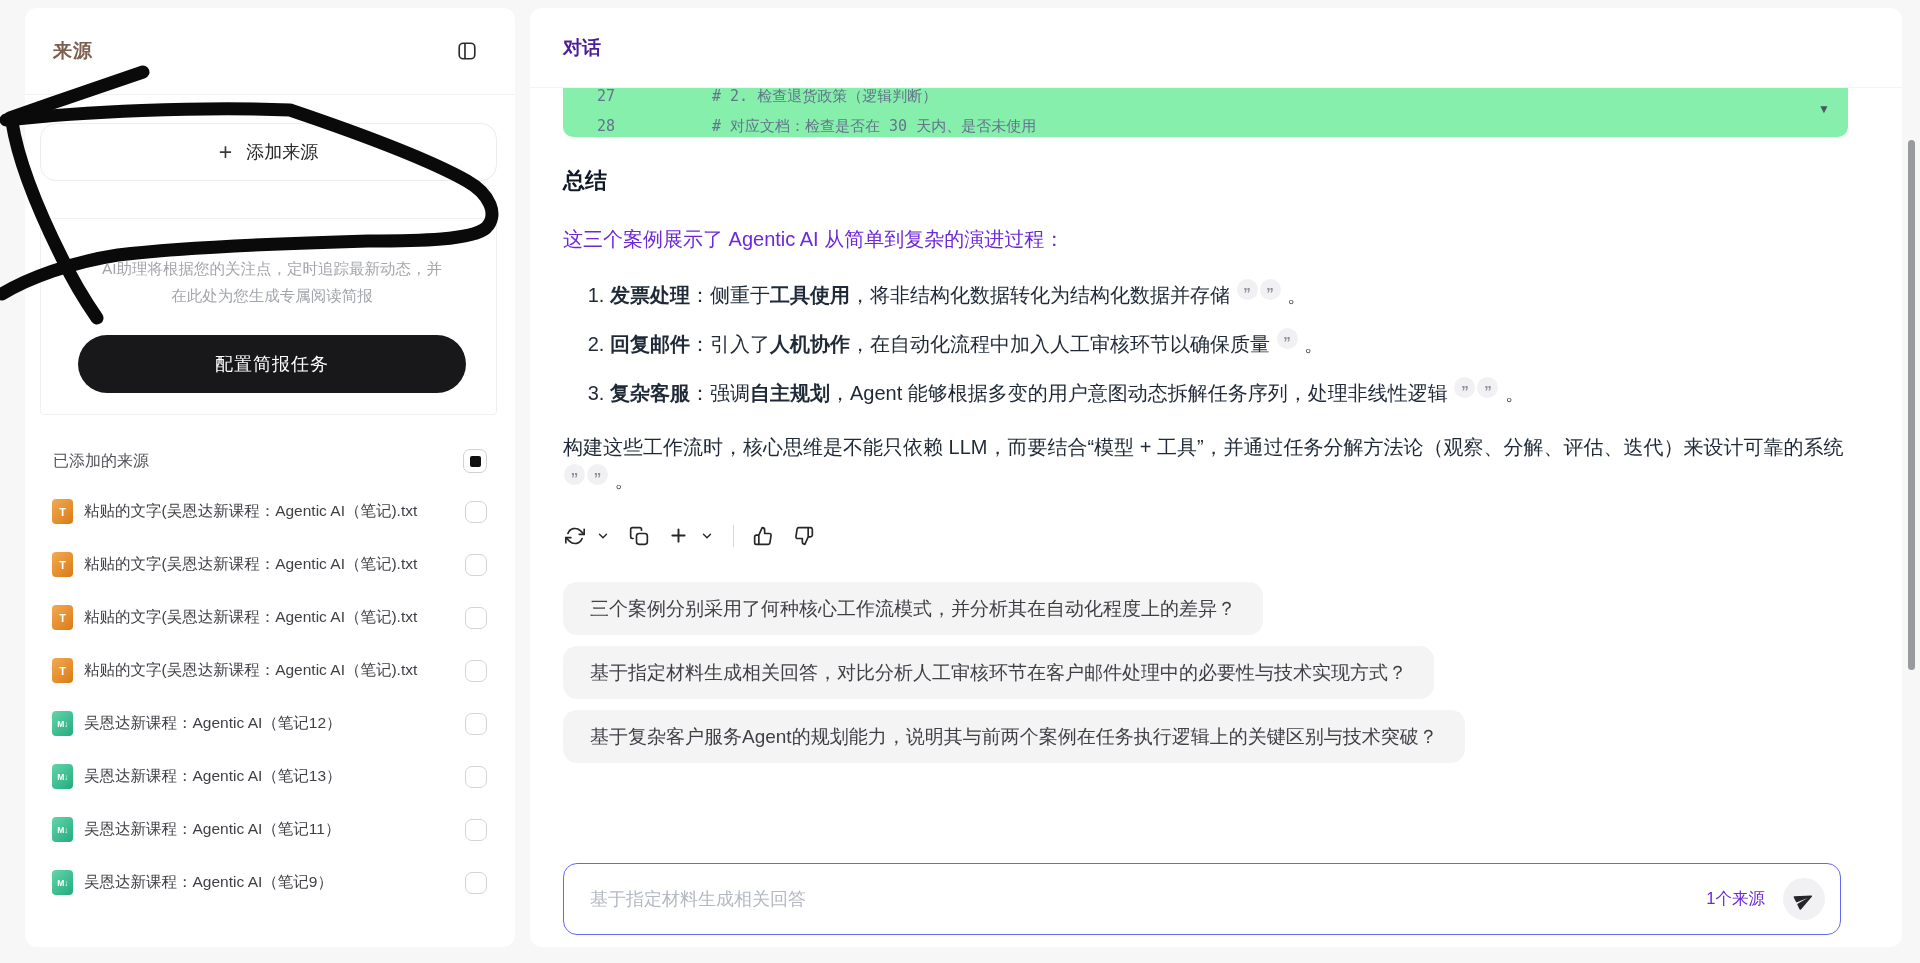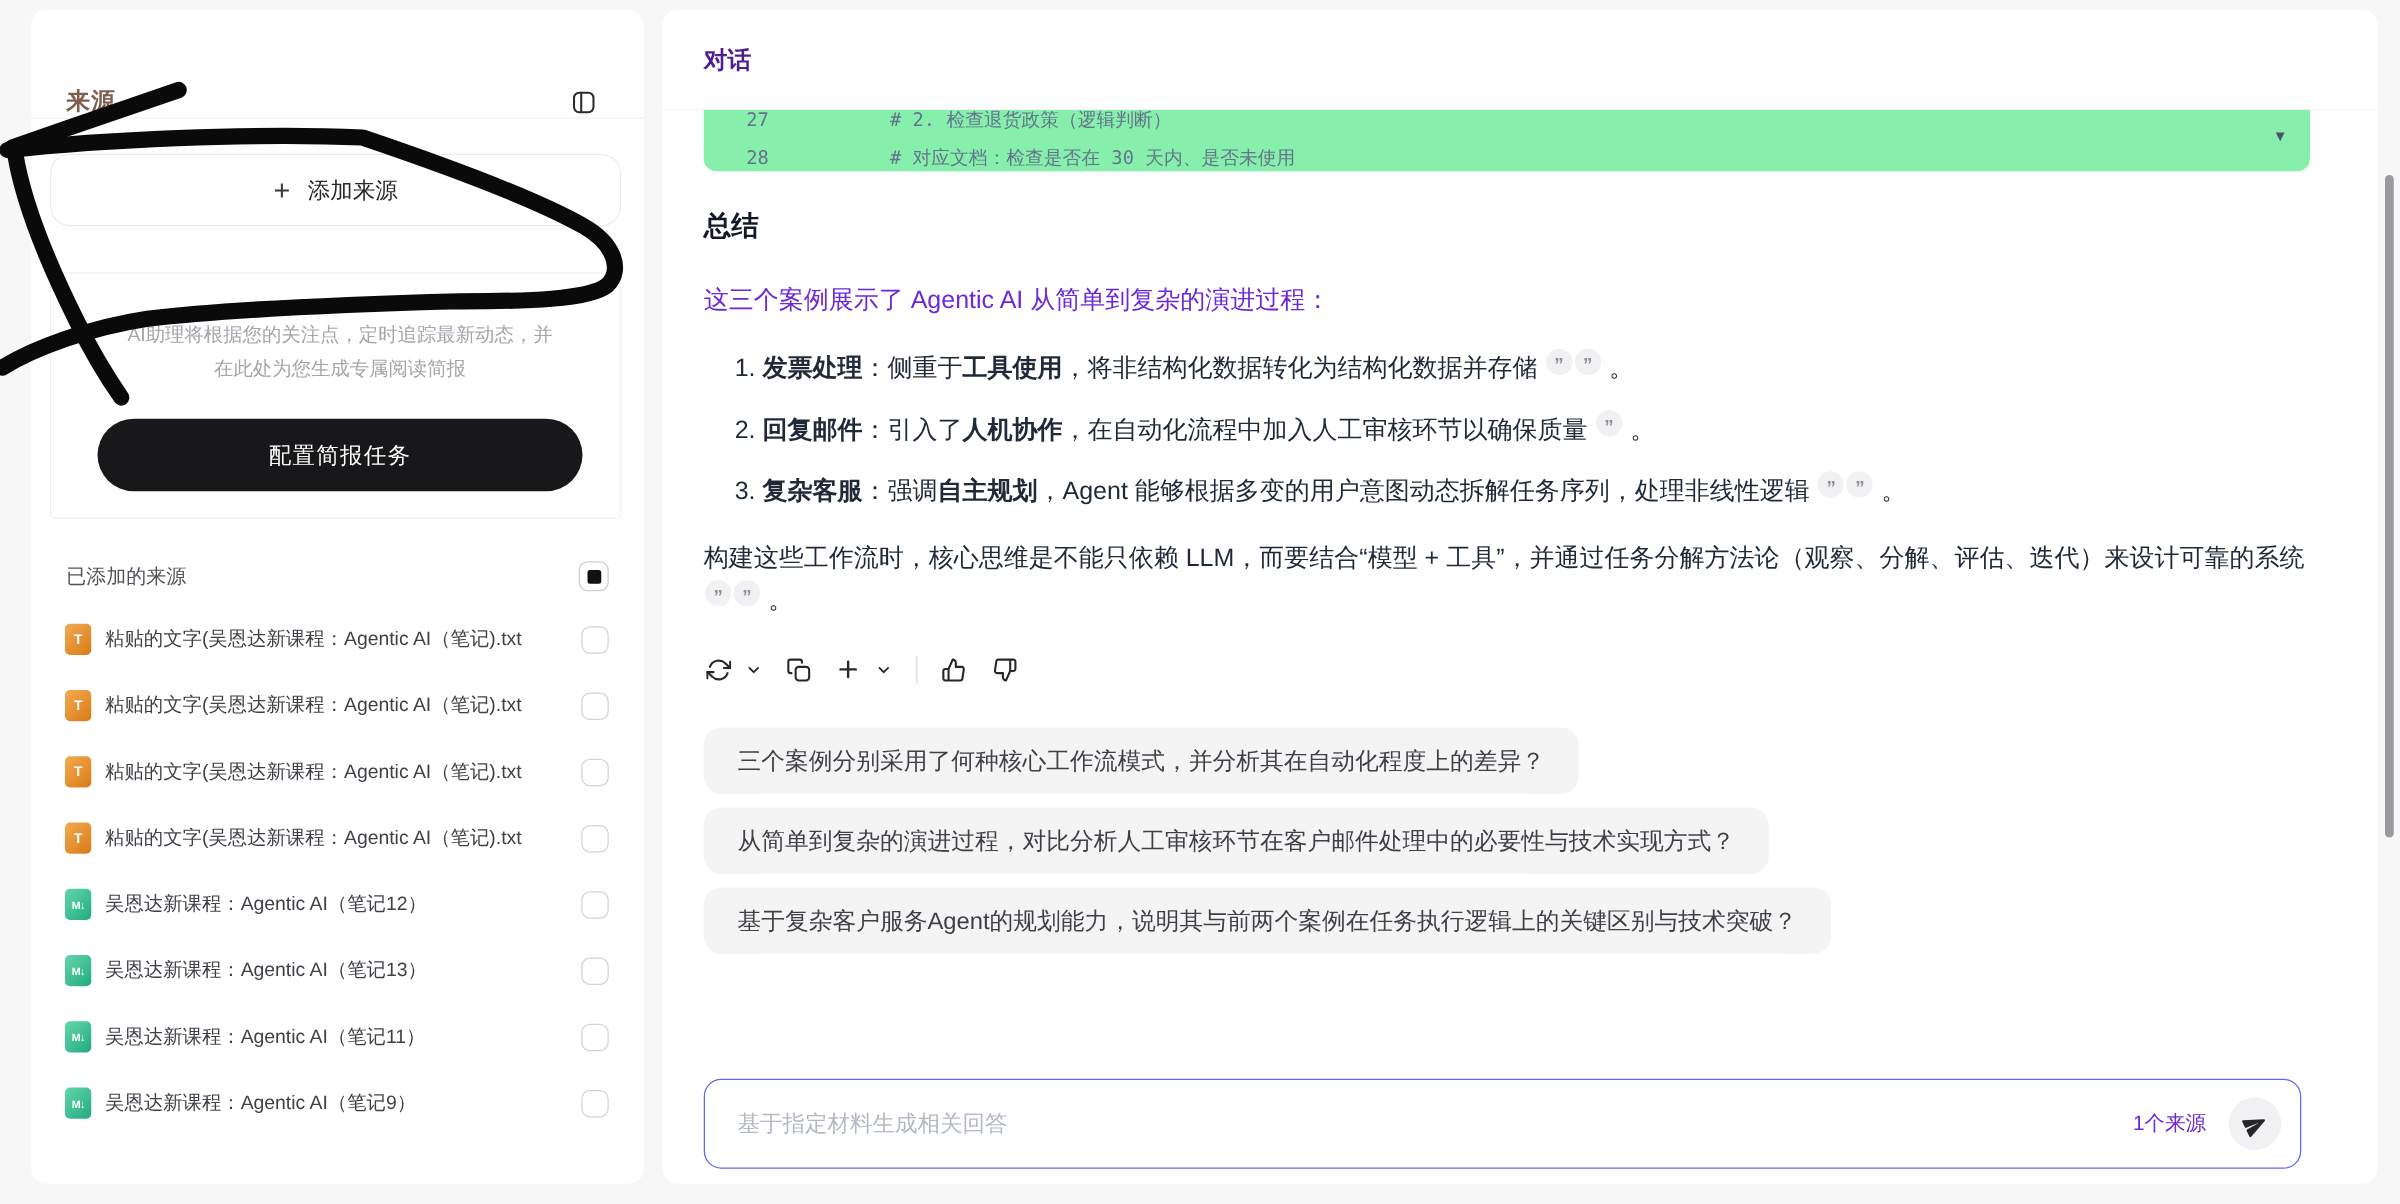--- a/index.html
+++ b/index.html
@@ -10,21 +10,21 @@
     color:#1f2328;
     overflow:hidden;
     position:relative;
   }
   
   .sidebar {
     position:absolute; left:25px; top:8px; width:490px; bottom:16px;
     background:#fff; border-radius:12px;
   }
   .sb-header {
-    height:87px; display:flex; align-items:flex-end; justify-content:space-between;
+    height:87px; display:flex; align-items:center; justify-content:space-between;
     padding:0 36px 0 28px; border-bottom:1px solid #f1f1f2;
   }
   .sb-title { font-size:19px; font-weight:600; color:#7d5f4e; letter-spacing:1px; }
   .panel-toggle { width:24px; height:24px; color:#2b2b2e; cursor:pointer; background:none; border:none; display:flex; align-items:center; justify-content:center;}
   .add-source {
     display:flex; align-items:center; justify-content:center; gap:14px;
     margin:28px 15px 0 15px; width:457px; height:58px;
     background:#fff; border:1px solid #ececee; border-radius:16px;
     font-size:18px; color:#27272a; cursor:pointer;
     font-family:inherit;
@@ -285,21 +285,21 @@
           <path d="M10 15v4a3 3 0 0 0 3 3l4-9V2H5.72a2 2 0 0 0-2 1.7l-1.38 9a2 2 0 0 0 2 2.3zm7-13h2.67A2.31 2.31 0 0 1 22 4v7a2.31 2.31 0 0 1-2.33 2H17"></path>
         </svg>
       </button>
     </div>
 
     <div class="chips" id="chips">
         <div class="chip">
           <span>三个案例分别采用了何种核心工作流模式，并分析其在自动化程度上的差异？</span>
         </div>
         <div class="chip">
-          <span>从简单到复杂的演进过程，对比分析人工审核环节在客户邮件处理中的必要性与技术实现方式？</span>
+          <span>基于指定材料生成相关回答，对比分析人工审核环节在客户邮件处理中的必要性与技术实现方式？</span>
         </div>
         <div class="chip">
           <span>基于复杂客户服务Agent的规划能力，说明其与前两个案例在任务执行逻辑上的关键区别与技术突破？</span>
         </div>
       </div>
   </div>
 
   <div class="composer">
     <input type="text" placeholder="基于指定材料生成相关回答" style="">
     <span class="src-count">1个来源</span>

